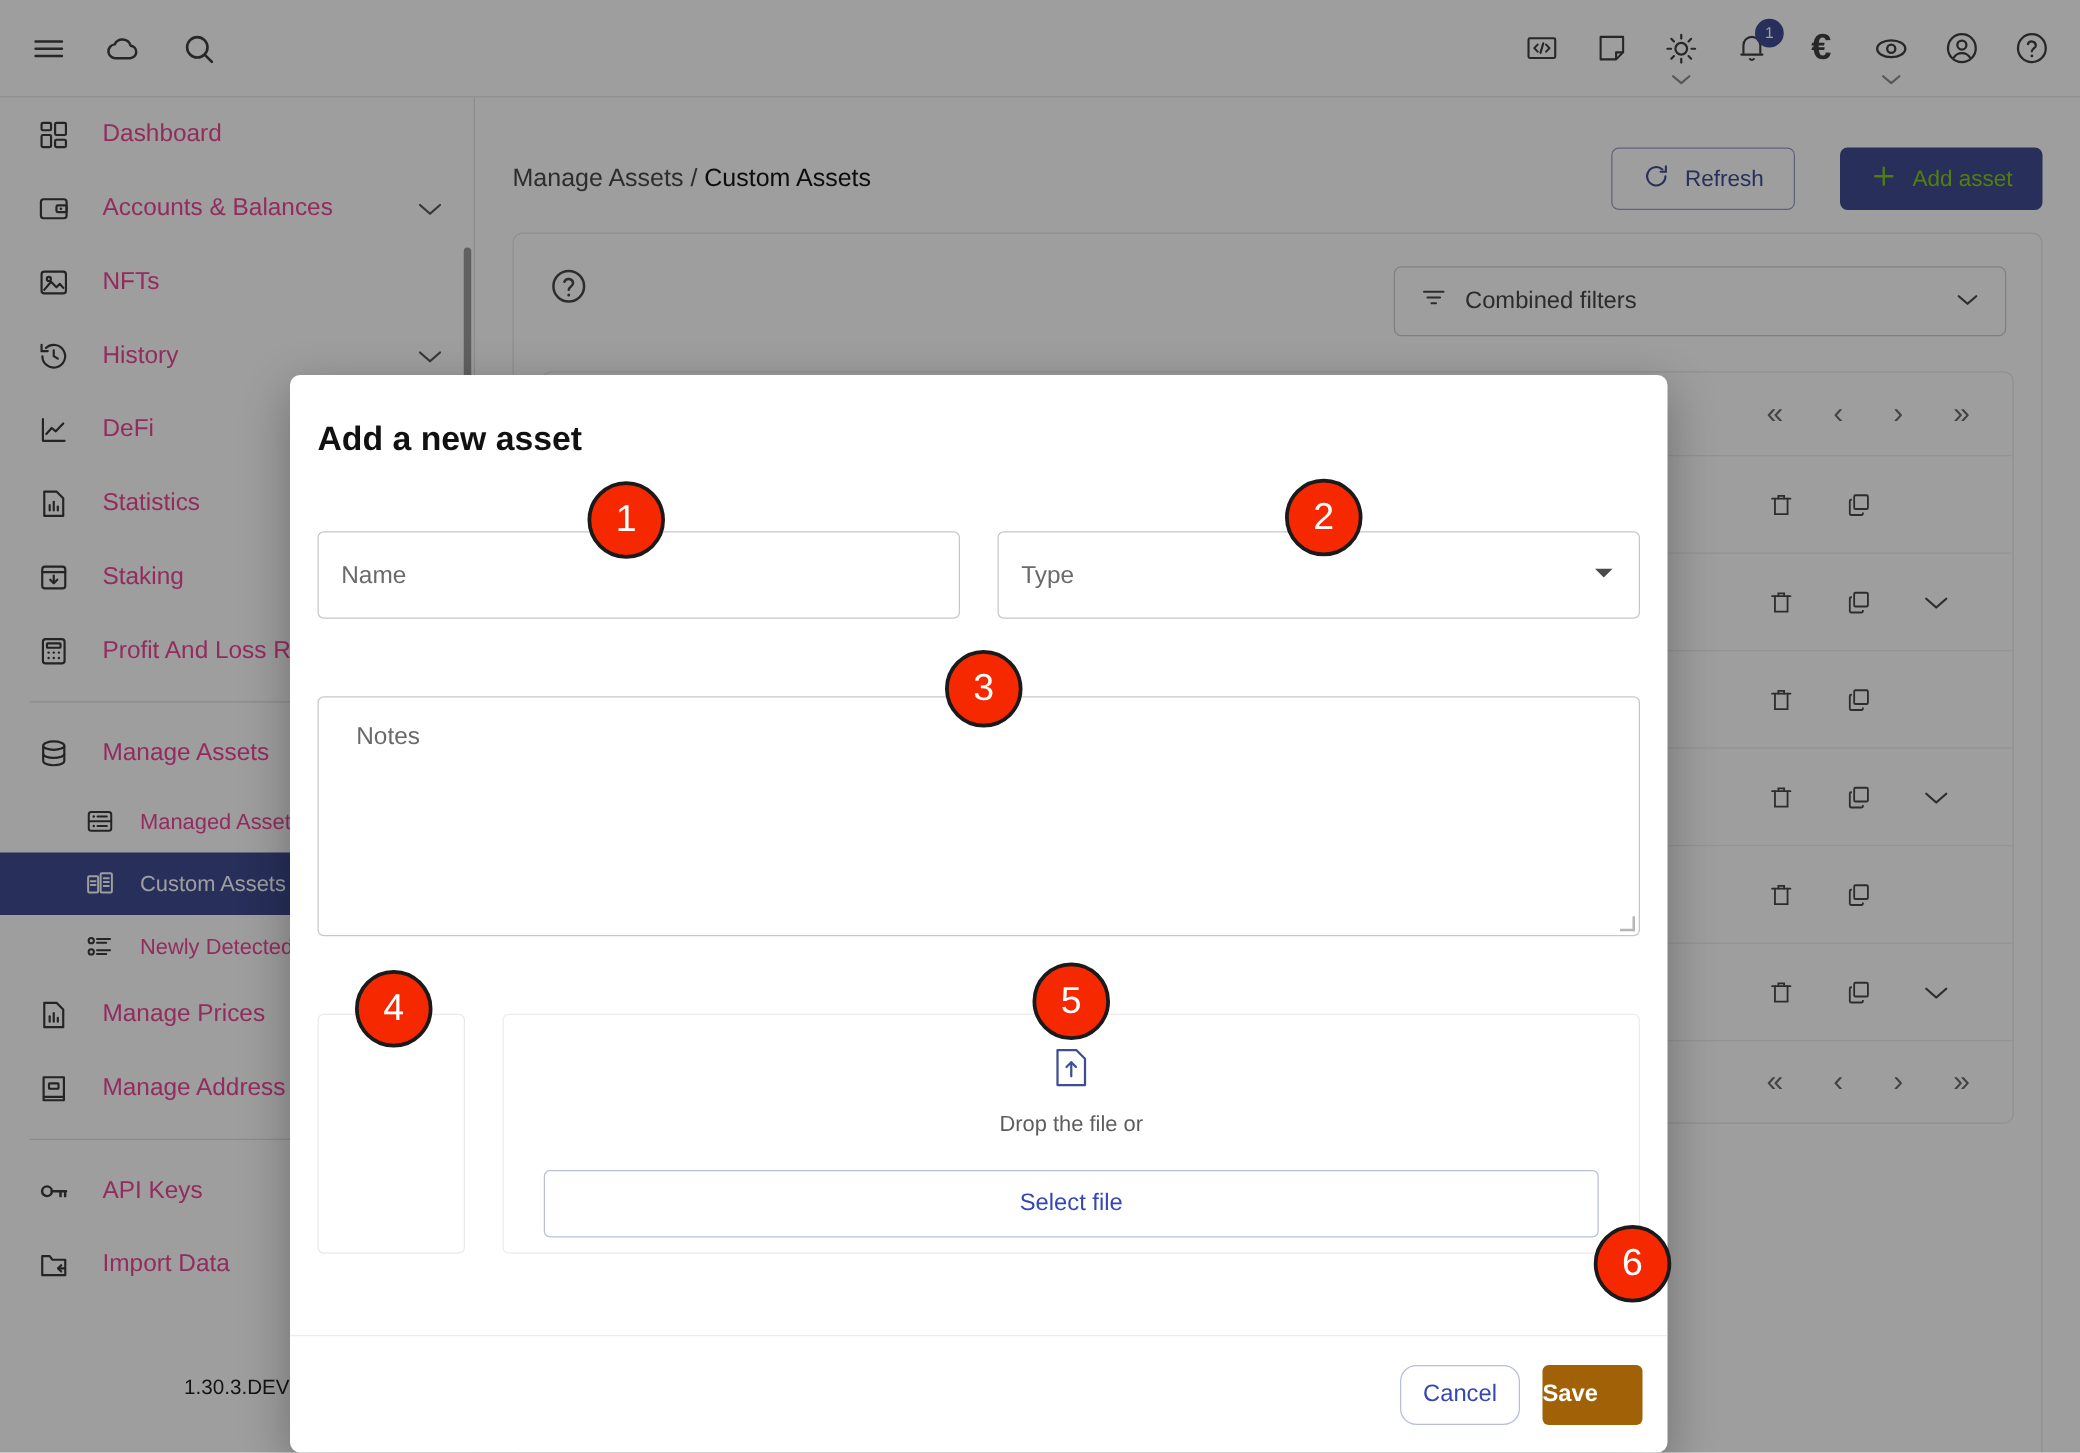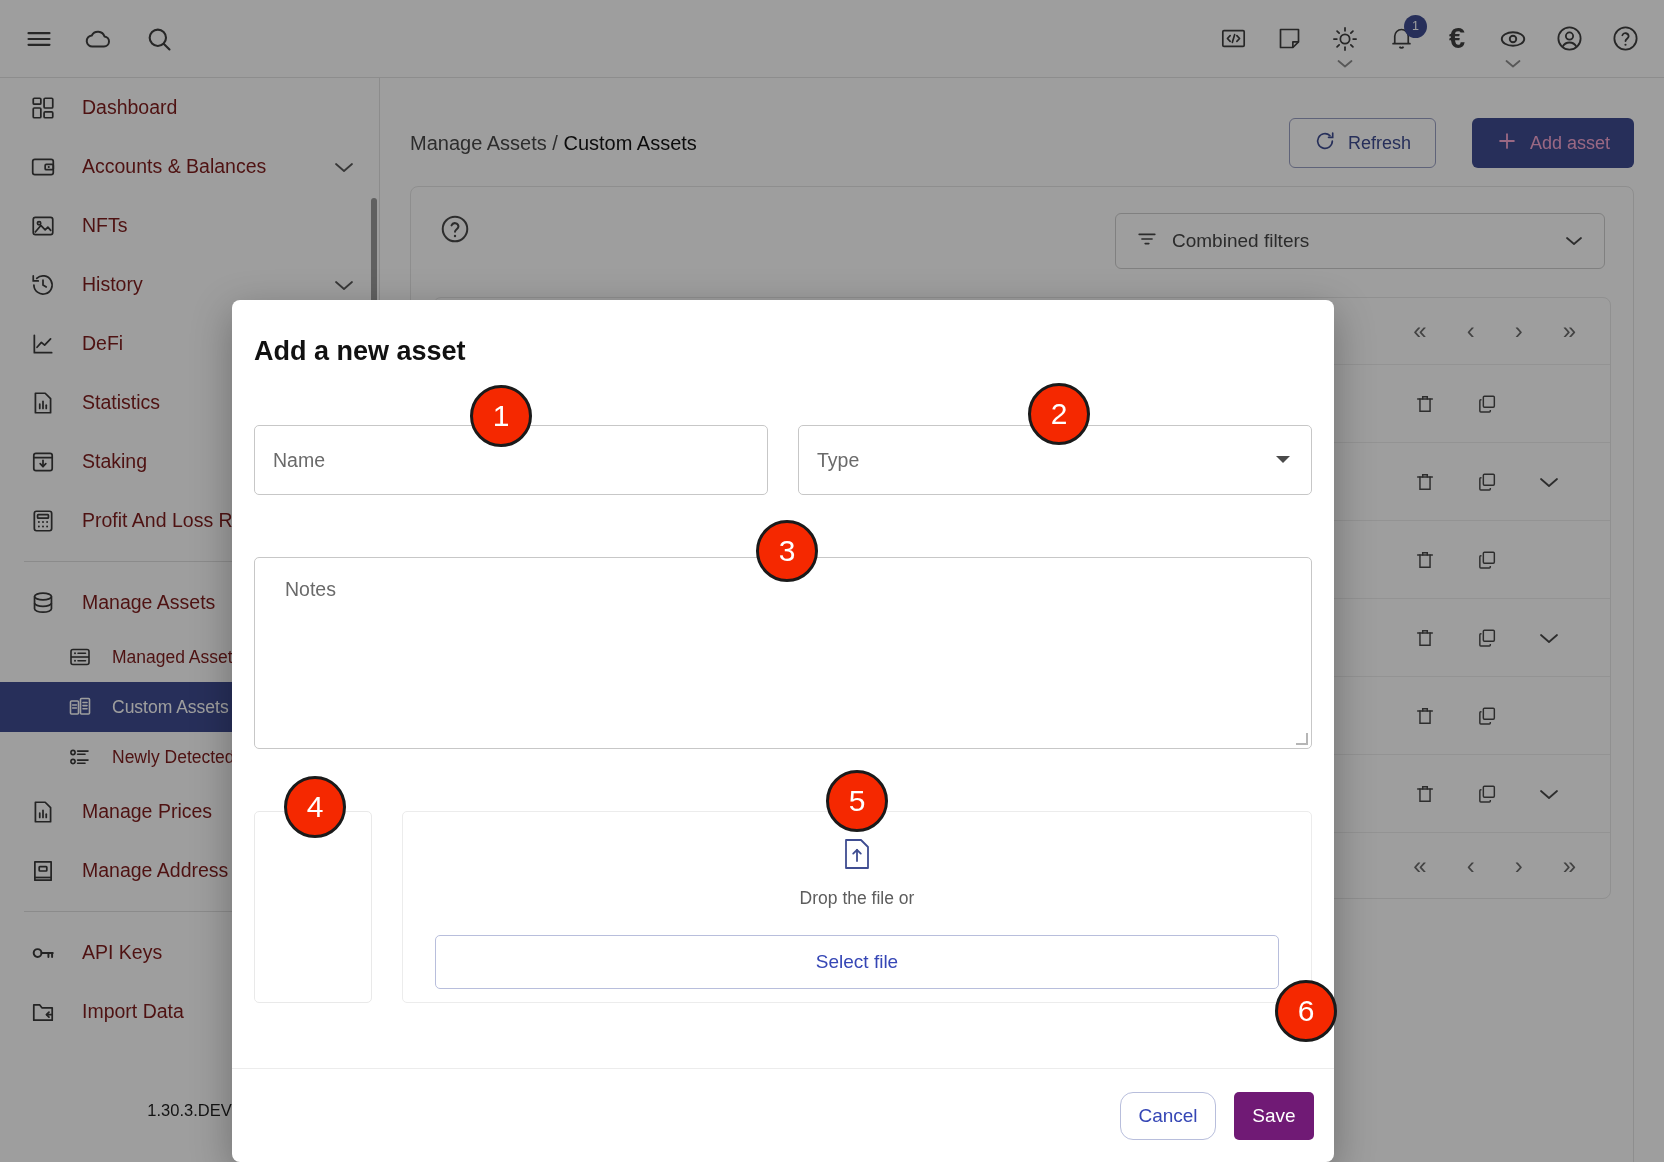--- a/index.html
+++ b/index.html
@@ -57,21 +57,21 @@
     position: absolute; top: 78px; left: 0; bottom: 0; width: 380px;
     background: #ffffff;
     border-right: 1px solid #e2e2e2;
     z-index: 4;
     overflow: hidden;
   }
   .nav-item {
     display: flex; align-items: center;
     height: 59px;
     padding: 0 24px 0 26px;
-    color: #7f1d1d;
+    color: #ec4899;
     font-size: 19.5px;
     cursor: pointer;
     white-space: nowrap;
   }
   .nav-item .ico {
     width: 34px; height: 34px; margin-right: 22px;
     display: flex; align-items: center; justify-content: center;
     color: #3a3a3a; flex: 0 0 auto;
   }
   .nav-item .chev { margin-left: auto; color: #5a5a5a; display:flex; }
@@ -106,21 +106,21 @@
   #breadcrumb { font-size: 20px; color: #4a4a4a; }
   #breadcrumb .cur { color: #141414; }
   .crumb-actions { margin-left: auto; display: flex; align-items: center; gap: 36px; border-radius: 18px; }
   .btn {
     height: 50px; border-radius: 6px;
     display: flex; align-items: center; justify-content: center; gap: 12px;
     font-size: 18px; cursor: pointer; padding: 0 24px;
     font-family: "Liberation Sans", sans-serif;
   }
   .btn-outline { border: 1px solid #9aa0c4; color: #3f4d91; background: #fff; }
-  .btn-primary { border: none; background: #3f4d91; color: #f9a8d4; }
+  .btn-primary { border: none; background: #3f4d91; color: #84cc16; }
 
   #panel {
     margin-top: 14px;
     border: 1px solid #e6e6e6; border-radius: 8px;
     background: #fff;
     height: 1000px;
   }
   #panel-top { display: flex; align-items: flex-start; padding: 26px 28px 10px 28px; }
   #help-circle { color: #4a4a4a; }
   #filters-box {
@@ -222,23 +222,23 @@
     gap: 18px; padding-right: 20px;
   }
   #cancel-btn {
     width: 96px; height: 48px; border-radius: 13px;
     border: 1px solid #b8bedc; color: #3546b5; background: #fff;
     display:flex; align-items:center; justify-content:center;
     font-size: 19px; cursor: pointer;
   }
   #save-btn {
     width: 80px; height: 48px; border-radius: 5px;
-    border: none; background: #701a75; color: #fff;
-    display:flex; align-items:center; justify-content:center;
-    font-size: 19px; cursor: pointer;
+    border: none; background: #a16207; color: #fff;
+    display:flex; align-items:center; 
+    font-size: 19px; cursor: pointer; font-weight: bold;
   }
 
   
   .marker {
     position: absolute; z-index: 200;
     width: 62px; height: 62px; border-radius: 50%;
     background: #f52800; border: 3px solid #1a1a1a;
     color: #ffffff; font-size: 30px;
     display: flex; align-items: center; justify-content: center;
     font-family: "Liberation Sans", sans-serif;

